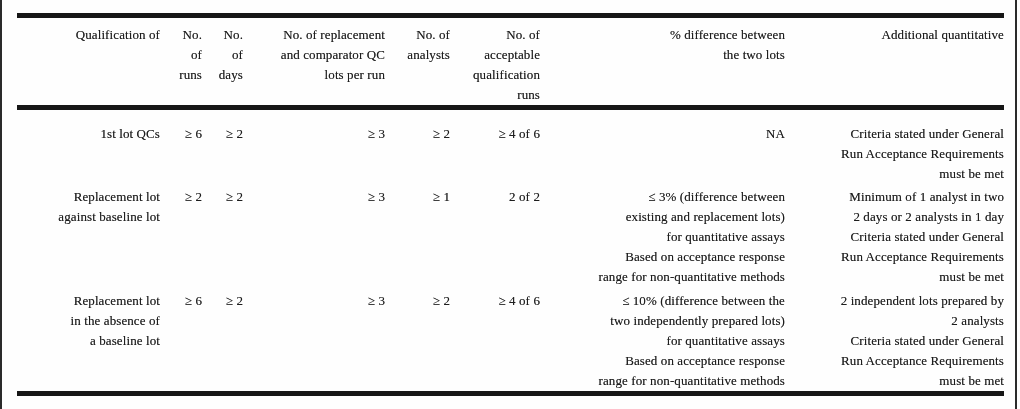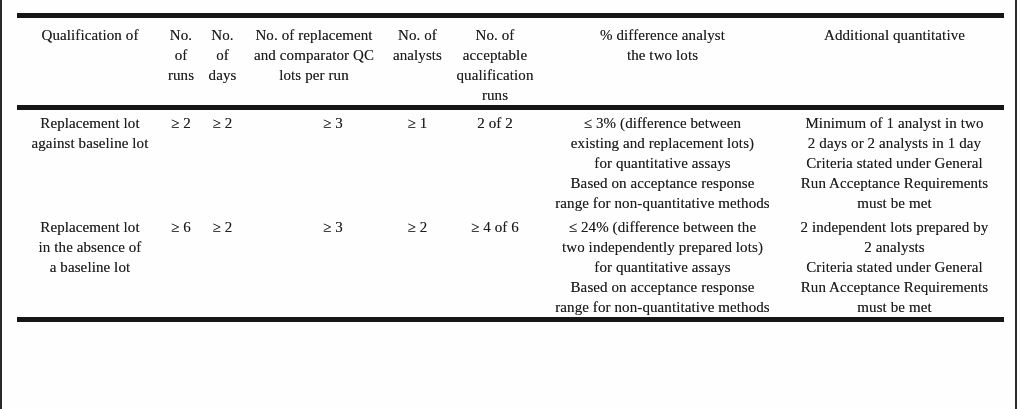--- a/index.html
+++ b/index.html
@@ -27,24 +27,24 @@
   col.c1 { width: 143px; }
   col.c2 { width: 42px;  }
   col.c3 { width: 41px;  }
   col.c4 { width: 142px; }
   col.c5 { width: 65px;  }
   col.c6 { width: 90px;  }
   col.c7 { width: 245px; }
   col.c8 { width: 219px; }
 
   th, td {
-    font-size: 15px;
+    font-size: 13px;
     font-weight: normal;
     line-height: 20px;
-    text-align: center;
+    text-align: right;
     vertical-align: top;
     white-space: pre;
     padding: 0;
     letter-spacing: 0.1px;
     text-shadow: 0 0 0.5px rgba(25,25,25,0.55);
   }
   thead th { padding-top: 7px; border-bottom: 5px solid #161616; }
   .cell-c1 { padding-left: 3px; }
   td.cell-c4 { padding-left: 38px; }
   tbody tr.r1 td { padding-top: 14px; }
@@ -80,26 +80,38 @@
 days</th>
         <th class="cell-c4">No. of replacement
 and comparator QC
 lots per run</th>
         <th class="cell-c5">No. of
 analysts</th>
         <th class="cell-c6">No. of
 acceptable
 qualification
 runs</th>
-        <th class="cell-c7">% difference analyst
+        <th class="cell-c7">% difference between
 the two lots</th>
         <th class="cell-c8">Additional quantitative</th>
       </tr>
     </thead>
     <tbody>
+      <tr class="r1">
+        <td class="cell-c1">1st lot QCs</td>
+        <td class="cell-c2">≥ 6</td>
+        <td class="cell-c3">≥ 2</td>
+        <td class="cell-c4">≥ 3</td>
+        <td class="cell-c5">≥ 2</td>
+        <td class="cell-c6">≥ 4 of 6</td>
+        <td class="cell-c7">NA</td>
+        <td class="cell-c8">Criteria stated under General
+Run Acceptance Requirements
+must be met</td>
+      </tr>
       <tr class="r2">
         <td class="cell-c1">Replacement lot
 against baseline lot</td>
         <td class="cell-c2">≥ 2</td>
         <td class="cell-c3">≥ 2</td>
         <td class="cell-c4">≥ 3</td>
         <td class="cell-c5">≥ 1</td>
         <td class="cell-c6">2 of 2</td>
         <td class="cell-c7">≤ 3% (difference between
 existing and replacement lots)
@@ -114,21 +126,21 @@
       </tr>
       <tr class="r3">
         <td class="cell-c1">Replacement lot
 in the absence of
 a baseline lot</td>
         <td class="cell-c2">≥ 6</td>
         <td class="cell-c3">≥ 2</td>
         <td class="cell-c4">≥ 3</td>
         <td class="cell-c5">≥ 2</td>
         <td class="cell-c6">≥ 4 of 6</td>
-        <td class="cell-c7">≤ 24% (difference between the
+        <td class="cell-c7">≤ 10% (difference between the
 two independently prepared lots)
 for quantitative assays
 Based on acceptance response
 range for non-quantitative methods</td>
         <td class="cell-c8">2 independent lots prepared by
 2 analysts
 Criteria stated under General
 Run Acceptance Requirements
 must be met</td>
       </tr>

